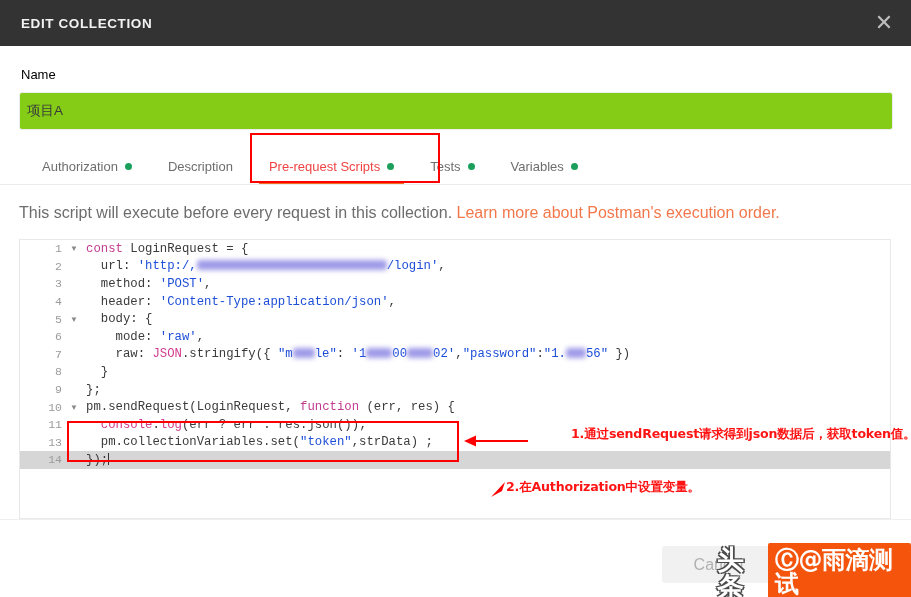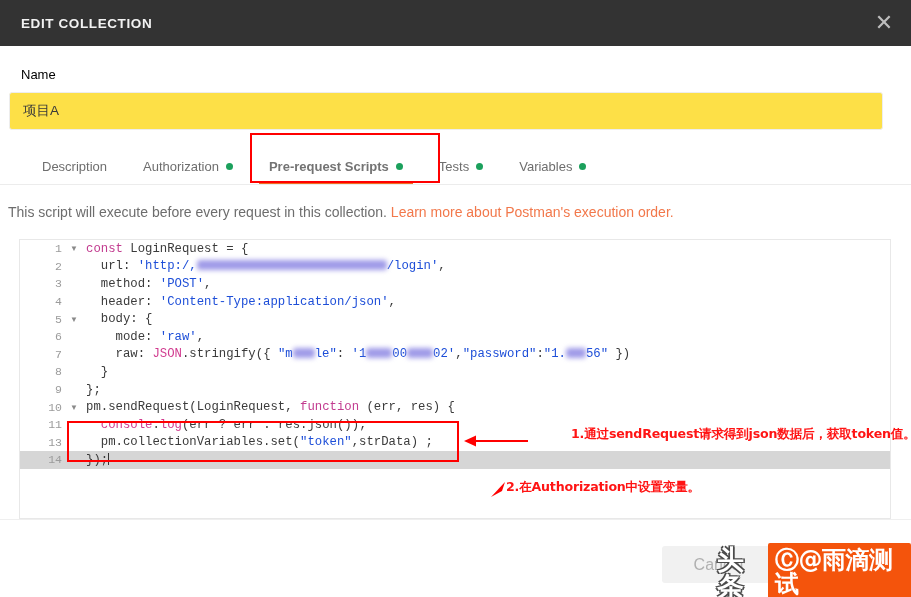--- a/index.html
+++ b/index.html
@@ -26,50 +26,50 @@
     color:#bdbdbd; font-size:22px; line-height:1; font-weight:300;
     cursor:pointer; padding-right:10px;
   }
 
   
   .name-label {
     position:absolute; left:21px; top:67px;
     font-size:13px; color:#000000;
   }
   .name-input {
-    position:absolute; left:9px; top:92px; width:874px; height:38px;
-    background:#fde047; border:1px solid #ededed; border-radius:3px;
-    font-size:13.5px; color:#3a3a3a; padding-left:13px;
+    position:absolute; left:19px; top:92px; width:874px; height:38px;
+    background:#84cc16; border:1px solid #ededed; border-radius:3px;
+    font-size:13.5px; color:#3a3a3a; padding-left:7px;
     font-family:"Liberation Sans","DejaVu Sans",sans-serif;
     outline:none;
   }
 
   
   .tabs-row {
     position:absolute; left:0; top:148px; width:911px; height:37px;
     border-bottom:1px solid #ececec;
     display:flex; align-items:flex-start; padding-left:24px;
   }
   .tab {
     position:relative; height:36px; display:flex; align-items:center;
     gap:7px; padding:0 18px; font-size:13px; color:#6e6e6e; cursor:pointer;
     white-space:nowrap;
   }
-  .tab.active { color:#737373;font-weight:bold; }
+  .tab.active { color:#ef4444; }
   .tab .dot { width:7px; height:7px; border-radius:50%; background:#1ba05c; display:block; }
   .tab .underline {
     position:absolute; left:8px; right:8px; bottom:0px; height:3px;
     background:#f26b21; display:none;
   }
   .tab.active .underline { display:block; }
 
   
   .desc-line {
-    position:absolute; left:8px; top:204px;
-    font-size:14px; color:#6d6d6d;
+    position:absolute; left:19px; top:204px;
+    font-size:16px; color:#6d6d6d;
   }
   .desc-link { color:#f2784b; text-decoration:none; cursor:pointer; }
 
   
   .editor {
     position:absolute; left:19px; top:239px; width:872px; height:280px;
     border:1px solid #e8e8e8; background:#ffffff; overflow:hidden;
   }
   .code-table { width:100%; border-collapse:collapse; }
   .code-row { height:17.6px; }
@@ -151,25 +151,25 @@
   <div class="modal-header">
     <div class="modal-title">EDIT COLLECTION</div>
     <div class="close-icon">✕</div>
   </div>
 
   <div class="name-label">Name</div>
   <input class="name-input" value="项目A" placeholder="Collection name" style="">
 
   <div class="tabs-row" id="tabbar">
       <div class="tab">
+        <span>Authorization</span>
+        <span class="dot"></span>
+      </div>
+      <div class="tab">
         <span>Description</span>
-      </div>
-      <div class="tab">
-        <span>Authorization</span>
-        <span class="dot"></span>
       </div>
       <div class="tab active">
         <span>Pre-request Scripts</span>
         <span class="dot"></span>
         <span class="underline"></span>
       </div>
       <div class="tab">
         <span>Tests</span>
         <span class="dot"></span>
       </div>

